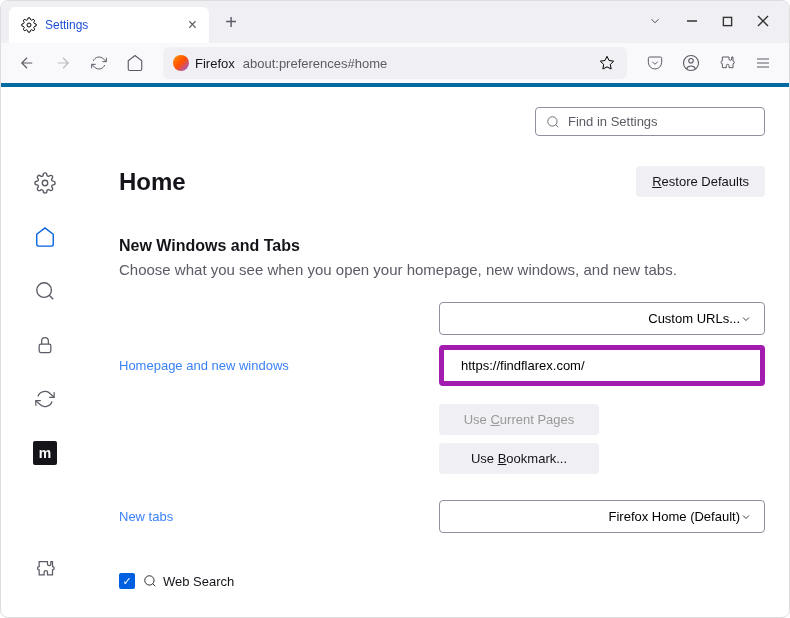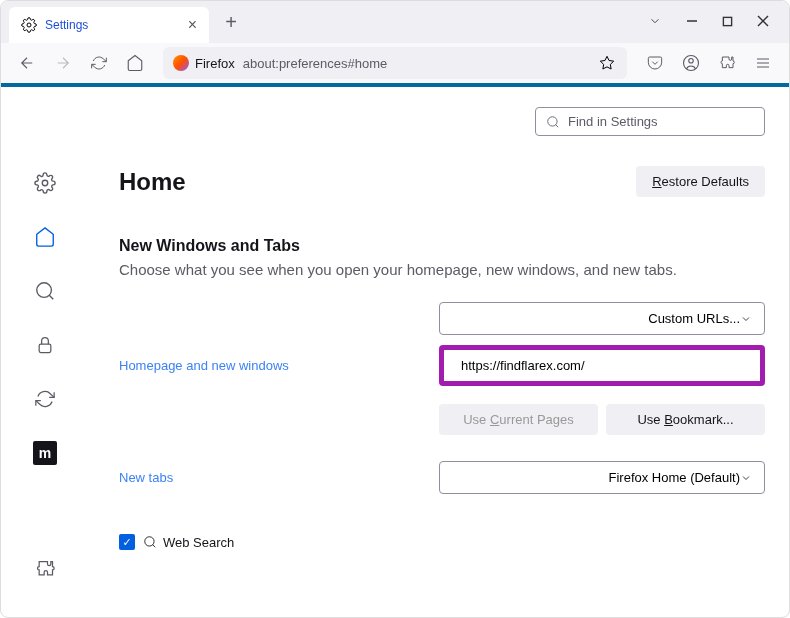--- a/index.html
+++ b/index.html
@@ -44,21 +44,21 @@
     .btn.disabled { color: #999; }
     
     .section-title { font-size: 16px; font-weight: 600; color: #15141a; margin-bottom: 6px; margin-top: 40px; }
     .section-desc { font-size: 15px; color: #5b5b66; margin-bottom: 24px; }
     
     .form-row { display: flex; align-items: center; margin-bottom: 10px; }
     .form-label { width: 320px; font-size: 13px; color: #3b82f6; }
     .form-control { flex: 1; }
     .select { width: 100%; border: 1px solid #8f8f9d; border-radius: 4px; padding: 8px 12px; font-size: 13px; background: #fff; display: flex; justify-content: flex-end; align-items: center; cursor: pointer; }
     .input { width: 100%; border: 5px solid #a21caf; border-radius: 4px; padding: 8px 17px; font-size: 13px; }
-    .btn-row { display: flex; gap: 8px; justify-content: flex-end; margin-top: 8px; margin-bottom: 16px; }
+    .btn-row { display: flex; gap: 8px; justify-content: flex-end; margin-top: 8px; margin-bottom: 16px; flex-direction: column; }
     .btn-row .btn { flex: 1; max-width: 160px; }
     
     .section2 { margin-top: 40px; }
     .checkbox-row { display: flex; align-items: center; gap: 8px; margin-top: 16px; }
     .checkbox { width: 16px; height: 16px; background: #0060df; border-radius: 2px; display: flex; align-items: center; justify-content: center; color: #fff; font-size: 11px; }
     .cb-label { font-size: 13px; color: #15141a; display: flex; align-items: center; gap: 6px; }
     
     svg { stroke: currentColor; fill: none; stroke-width: 1.5; }
   </style>
 </head>

